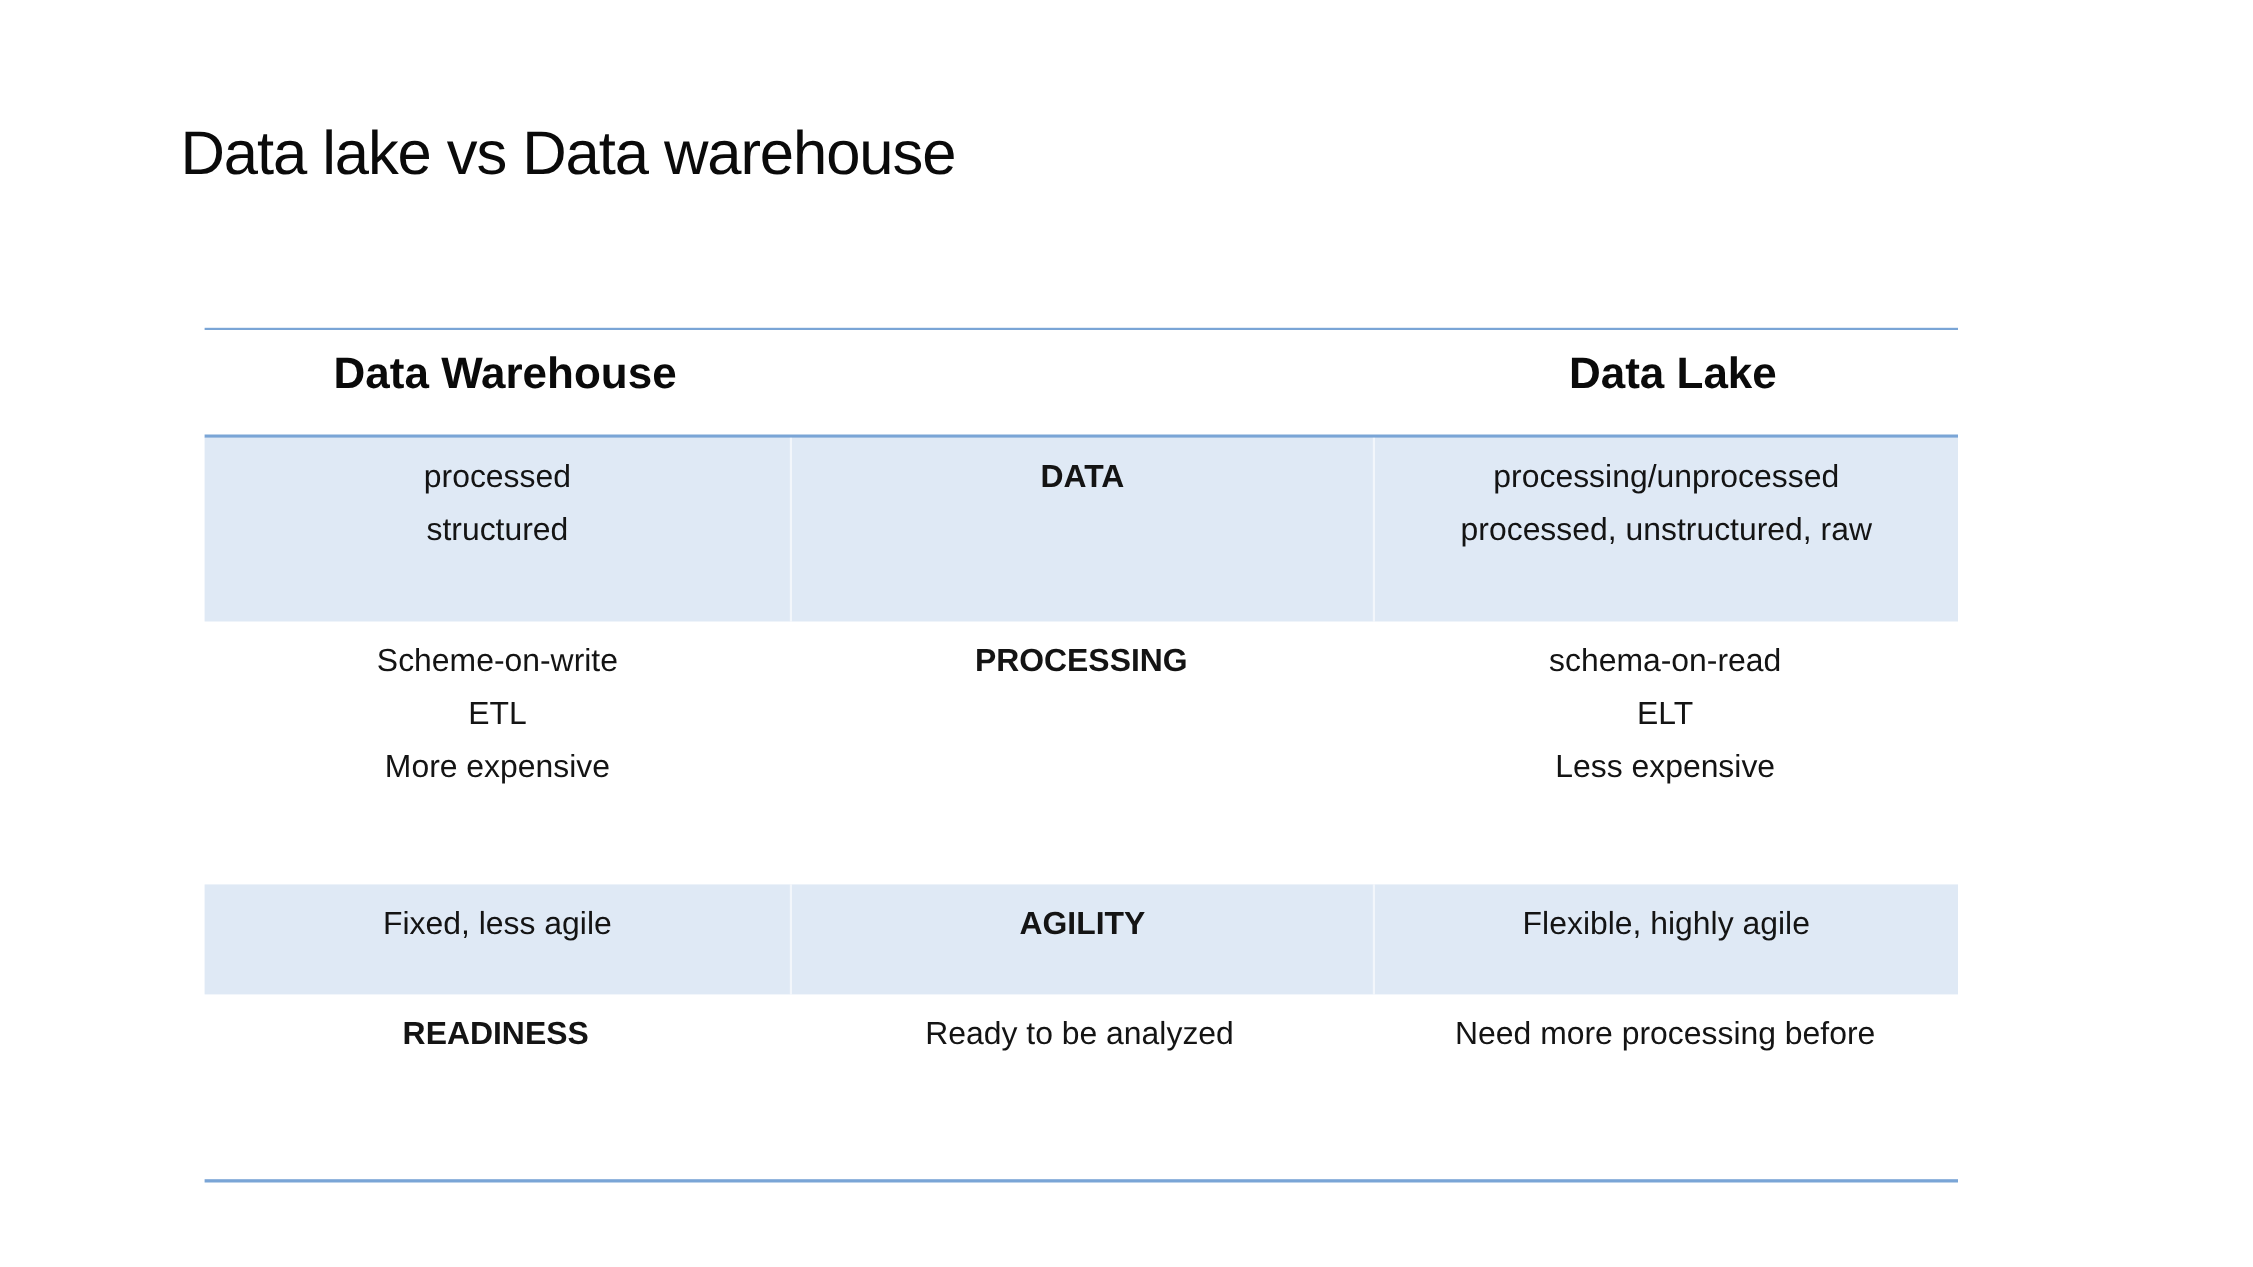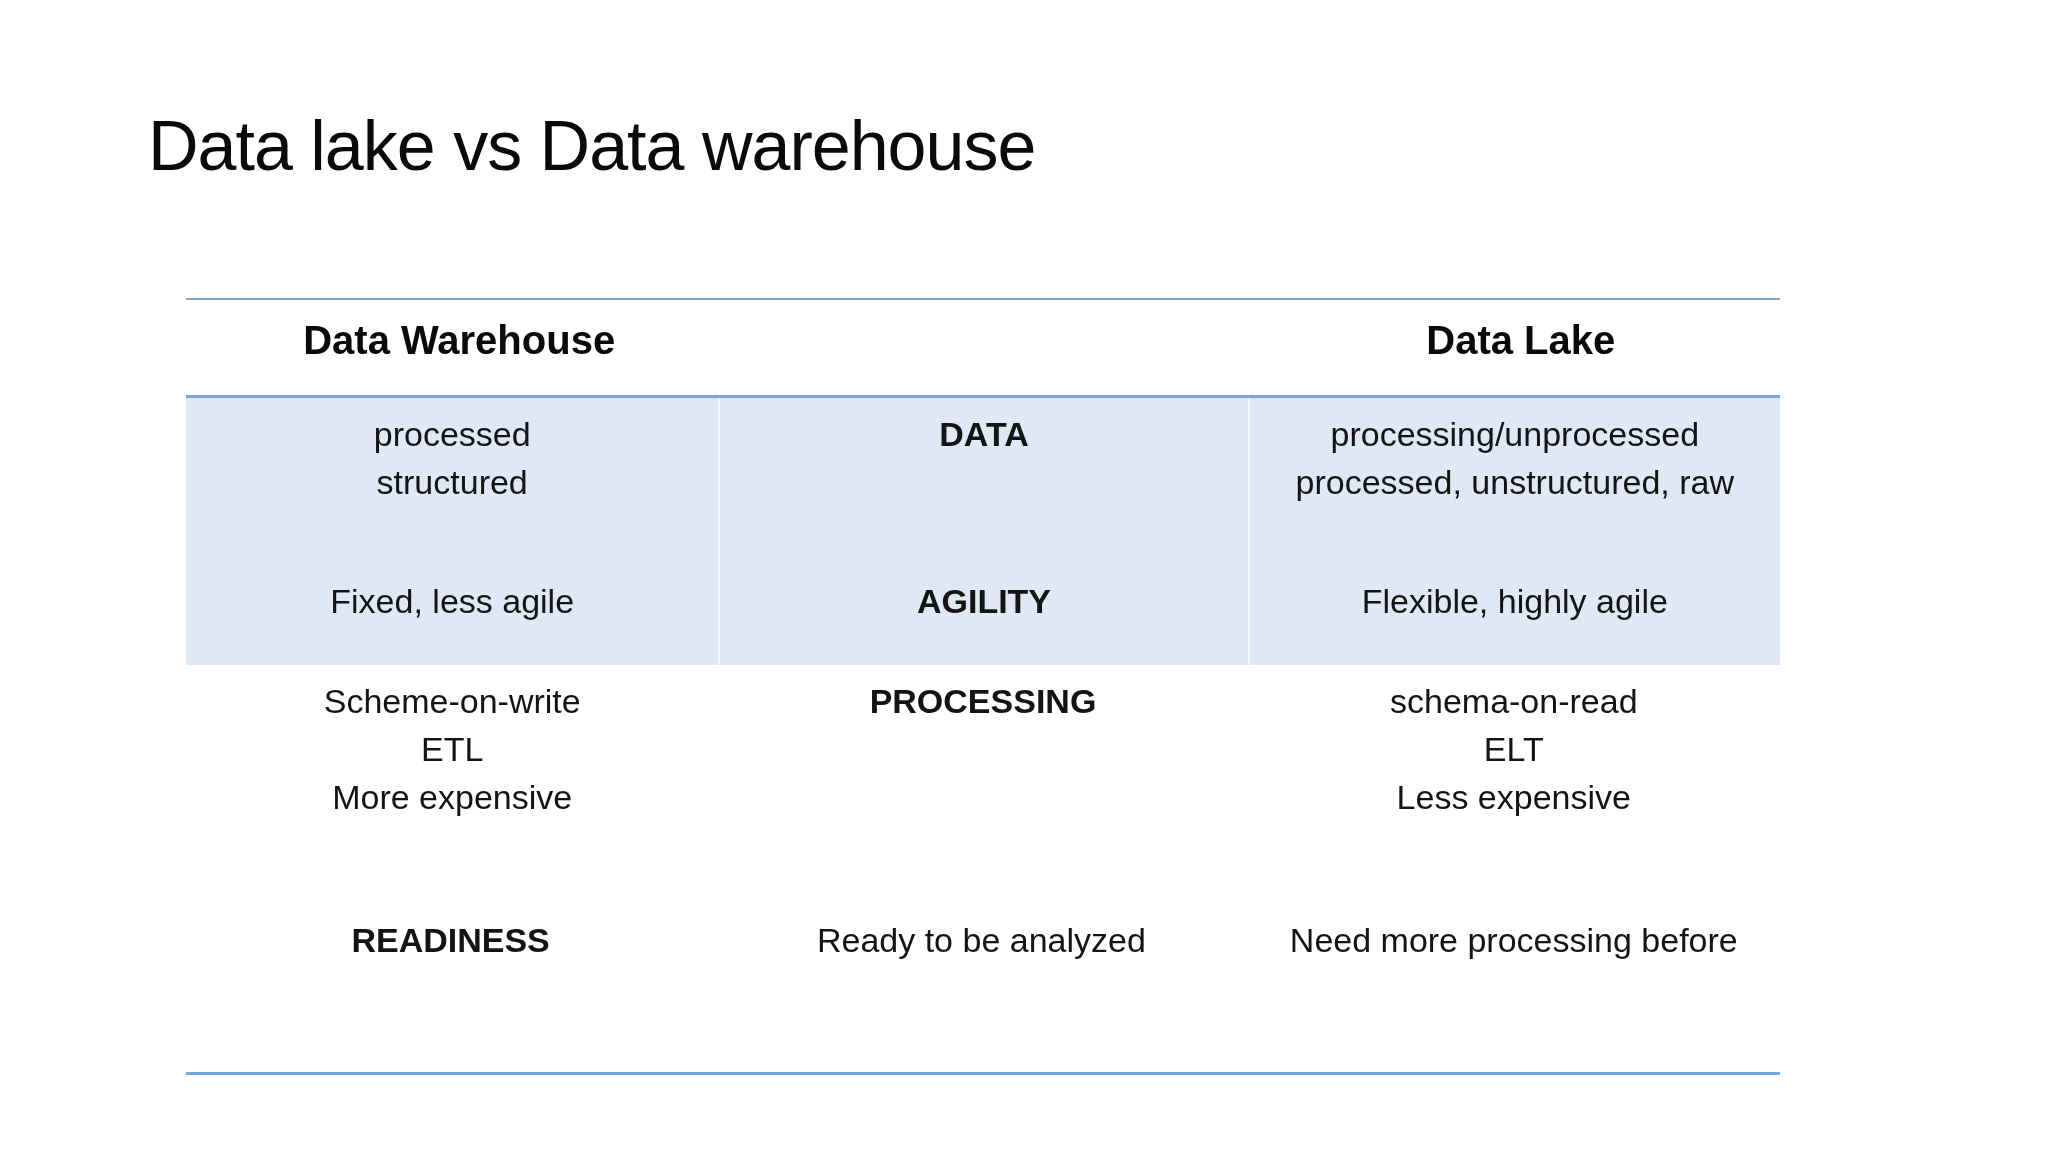--- a/index.html
+++ b/index.html
@@ -16,23 +16,23 @@
     overflow: hidden;
   }
   .slide {
     position: relative;
     width: 2048px;
     height: 1152px;
     background: #ffffff;
   }
   .title {
     position: absolute;
-    left: 148px;
+    left: 164px;
     top: 106px;
-    font-size: 70px;
+    font-size: 56px;
     font-weight: 400;
     letter-spacing: -1px;
     color: #0a0a0a;
     white-space: nowrap;
   }
   .tbl {
     position: absolute;
     left: 186px;
     top: 298px;
     width: 1594px;
@@ -46,21 +46,21 @@
   .row.header { height: 98px; border-bottom: 3px solid var(--line); background: #ffffff; }
   .row.r0 { height: 167px; }
   .row.r1 { height: 239px; }
   .row.r2 { height: 100px; }
   .row.r3 { height: 168px; }
   .row.band { background: var(--band); }
   .cell {
     width: 33.4%;
     padding-top: 12px;
     text-align: center;
-    font-size: 34px;
+    font-size: 29px;
     line-height: 48px;
     color: #141414;
   }
   .cell.c1 { width: 33.4%; }
   .cell.c2 { width: 33.2%; text-align: center; }
   .cell.c3 { width: 33.4%; }
   .band .cell + .cell { border-left: 2px solid rgba(255,255,255,0.6); }
   .cell.label { font-weight: 700; }
   .row.header .cell {
     text-align: center;
@@ -91,41 +91,41 @@
         <div>processed</div>
         <div>structured</div>
       </div>
       <div class="cell c2 label">DATA</div>
       <div class="cell c3">
         <div>processing/unprocessed</div>
         <div>processed, unstructured, raw</div>
       </div>
     </div>
 
-    <div class="row r2 band">
-      <div class="cell c1">
-        <div>Fixed, less agile</div>
-      </div>
-      <div class="cell c2 label">AGILITY</div>
-      <div class="cell c3">
-        <div>Flexible, highly agile</div>
-      </div>
-    </div>
-
     <div class="row r1">
       <div class="cell c1">
         <div>Scheme-on-write</div>
         <div>ETL</div>
         <div>More expensive</div>
       </div>
       <div class="cell c2 label">PROCESSING</div>
       <div class="cell c3">
         <div>schema-on-read</div>
         <div>ELT</div>
         <div>Less expensive</div>
+      </div>
+    </div>
+
+    <div class="row r2 band">
+      <div class="cell c1">
+        <div>Fixed, less agile</div>
+      </div>
+      <div class="cell c2 label">AGILITY</div>
+      <div class="cell c3">
+        <div>Flexible, highly agile</div>
       </div>
     </div>
 
     <div class="row r3">
       <div class="cell c2 label">READINESS</div>
       <div class="cell c1">
         <div>Ready to be analyzed</div>
       </div>
       <div class="cell c3">
         <div>Need more processing before</div>

